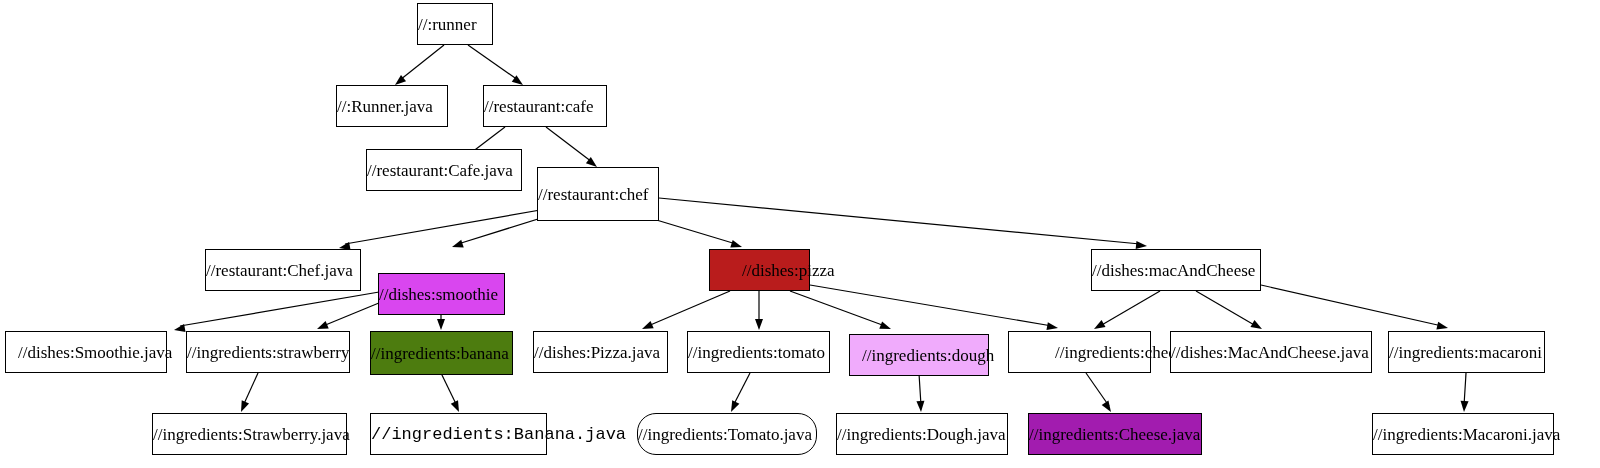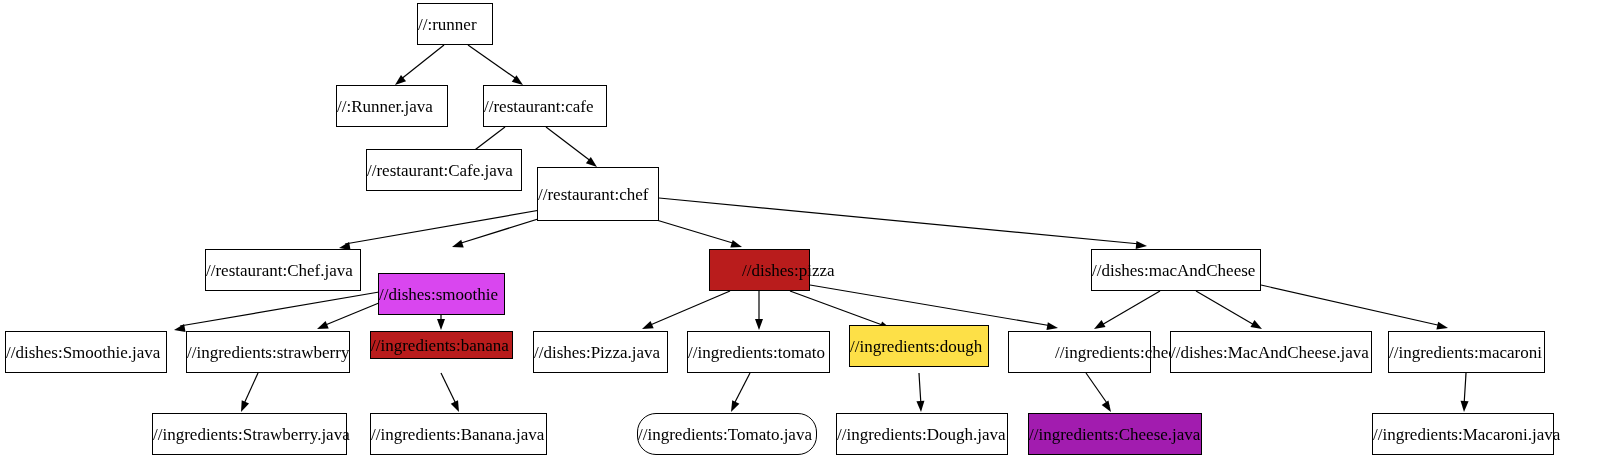--- a/index.html
+++ b/index.html
@@ -171,51 +171,51 @@
       </div>
       <div class="node" style="left: 378px; top: 249px; width: 127px; height: 42px; background: #d946ef; border-color: rgb(0, 0, 0); margin-top: 24px;">
         <span class="node-label">//dishes:smoothie</span>
       </div>
       <div class="node" style="left: 709px; top: 249px; width: 101px; height: 42px; background: #b91c1c; border-color: rgb(0, 0, 0); padding-left: 32px;">
         <span class="node-label">//dishes:pizza</span>
       </div>
       <div class="node" style="left: 1091px; top: 249px; width: 170px; height: 42px; background: rgb(255, 255, 255); border-color: rgb(0, 0, 0);">
         <span class="node-label">//dishes:macAndCheese</span>
       </div>
-      <div class="node" style="left: 5px; top: 331px; width: 162px; height: 42px; background: rgb(255, 255, 255); border-color: rgb(0, 0, 0);">
+      <div class="node" style="left: 5px; top: 331px; width: 162px; height: 42px; background: rgb(255, 255, 255); border-color: rgb(0, 0, 0); padding-left: 12px;">
         <span class="node-label">//dishes:Smoothie.java</span>
       </div>
       <div class="node" style="left: 186px; top: 331px; width: 164px; height: 42px; background: rgb(255, 255, 255); border-color: rgb(0, 0, 0);">
         <span class="node-label">//ingredients:strawberry</span>
       </div>
-      <div class="node" style="left: 370px; top: 331px; width: 143px; height: 28px; background: #b91c1c; border-color: rgb(0, 0, 0);">
+      <div class="node" style="left: 370px; top: 331px; width: 143px; height: 44px; background: #4d7c0f; border-color: rgb(0, 0, 0);">
         <span class="node-label">//ingredients:banana</span>
       </div>
       <div class="node" style="left: 533px; top: 331px; width: 135px; height: 42px; background: rgb(255, 255, 255); border-color: rgb(0, 0, 0);">
         <span class="node-label">//dishes:Pizza.java</span>
       </div>
       <div class="node" style="left: 687px; top: 331px; width: 143px; height: 42px; background: rgb(255, 255, 255); border-color: rgb(0, 0, 0);">
         <span class="node-label">//ingredients:tomato</span>
       </div>
-      <div class="node" style="left: 849px; top: 325px; width: 140px; height: 42px; background: #fde047; border-color: rgb(0, 0, 0);">
+      <div class="node" style="left: 849px; top: 334px; width: 140px; height: 42px; background: #f0abfc; border-color: rgb(0, 0, 0); padding-left: 12px;">
         <span class="node-label">//ingredients:dough</span>
       </div>
       <div class="node" style="left: 1008px; top: 331px; width: 143px; height: 42px; background: rgb(255, 255, 255); border-color: rgb(0, 0, 0); padding-left: 46px;">
         <span class="node-label">//ingredients:cheese</span>
       </div>
       <div class="node" style="left: 1170px; top: 331px; width: 202px; height: 42px; background: rgb(255, 255, 255); border-color: rgb(0, 0, 0);">
         <span class="node-label">//dishes:MacAndCheese.java</span>
       </div>
       <div class="node" style="left: 1388px; top: 331px; width: 157px; height: 42px; background: rgb(255, 255, 255); border-color: rgb(0, 0, 0);">
         <span class="node-label">//ingredients:macaroni</span>
       </div>
       <div class="node" style="left: 152px; top: 413px; width: 195px; height: 42px; background: rgb(255, 255, 255); border-color: rgb(0, 0, 0);">
         <span class="node-label">//ingredients:Strawberry.java</span>
       </div>
-      <div class="node" style="left: 370px; top: 413px; width: 177px; height: 42px; background: rgb(255, 255, 255); border-color: rgb(0, 0, 0);">
+      <div class="node" style="left: 370px; top: 413px; width: 177px; height: 42px; background: rgb(255, 255, 255); border-color: rgb(0, 0, 0); font-family: Liberation Mono, monospace;">
         <span class="node-label">//ingredients:Banana.java</span>
       </div>
       <div class="node" style="left: 637px; top: 413px; width: 180px; height: 42px; background: rgb(255, 255, 255); border-color: rgb(0, 0, 0); border-radius: 19px;">
         <span class="node-label">//ingredients:Tomato.java</span>
       </div>
       <div class="node" style="left: 836px; top: 413px; width: 172px; height: 42px; background: rgb(255, 255, 255); border-color: rgb(0, 0, 0);">
         <span class="node-label">//ingredients:Dough.java</span>
       </div>
       <div class="node" style="left: 1028px; top: 413px; width: 174px; height: 42px; background: #a21caf; border-color: rgb(0, 0, 0);">
         <span class="node-label">//ingredients:Cheese.java</span>

